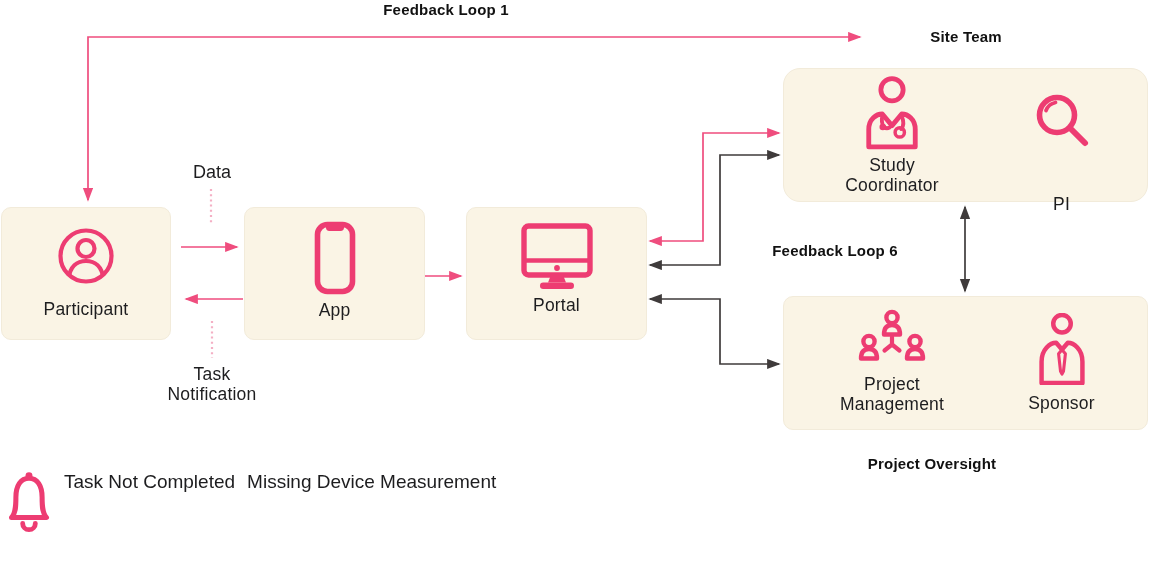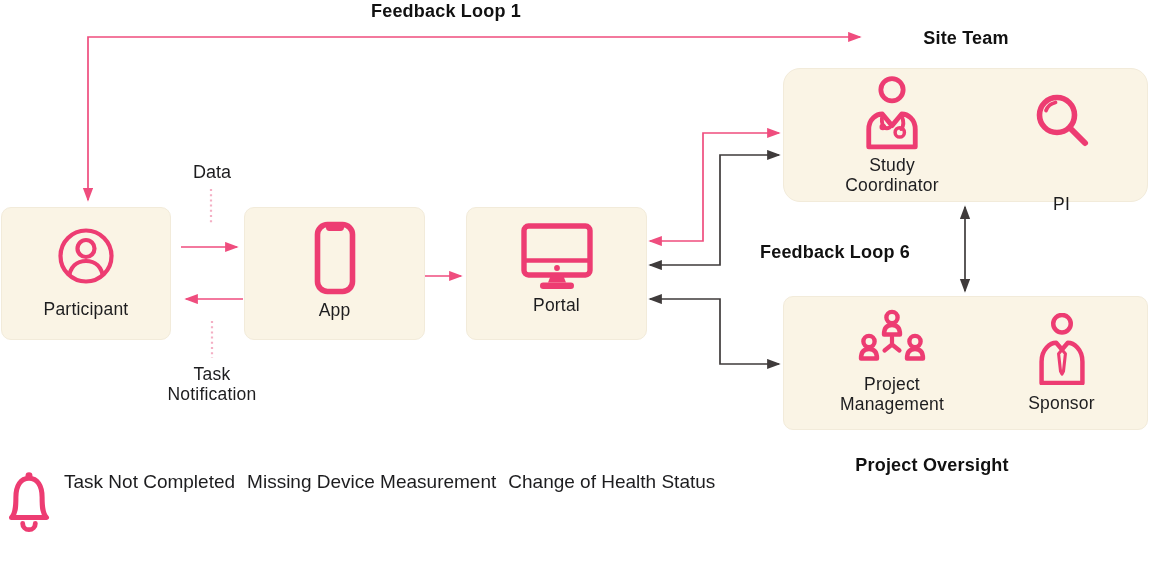--- a/index.html
+++ b/index.html
@@ -12,21 +12,21 @@
   .box{
     position:absolute;background:#faf4e5;border:1px solid #f2ebda;border-radius:10px;
     box-sizing:border-box;
   }
   .node{display:flex;flex-direction:column;align-items:center;}
   .node-label{
     font-size:17.5px;line-height:20px;text-align:center;color:#1d1d1f;letter-spacing:.2px;
   }
   .subitem{position:absolute;display:flex;flex-direction:column;align-items:center;}
   .floating{position:absolute;transform:translateX(-50%);white-space:nowrap;text-align:center;}
-  .bold-label{font-weight:700;font-size:18px;color:#111;letter-spacing:.2px;}
+  .bold-label{font-weight:700;font-size:15px;color:#111;letter-spacing:.2px;}
   .plain-label{font-size:18px;color:#1d1d1f;}
   .wrap-label{white-space:normal;width:140px;}
   .legend{position:absolute;left:64px;top:471px;display:flex;gap:12px;}
   .legend-line{font-size:19px;line-height:22px;color:#1d1d1f;}
   .bell-wrap{position:absolute;left:4px;top:470px;}
   svg.icon{display:block;}
 </style>
 </head>
 <body>
 
@@ -151,16 +151,15 @@
   <div class="bell-wrap">
     <svg class="icon" width="50" height="66" viewBox="0 0 50 68">
       <circle cx="25" cy="6" r="3.6" fill="#ed3c72" stroke="none"></circle>
       <path d="M7,49 C11,45 11.5,39 11.5,28 C11.5,16 16.5,8.5 25,8.5 C33.5,8.5 38.5,16 38.5,28 C38.5,39 39,45 43,49 Z" fill="none" stroke="#ed3c72" stroke-width="5.2" stroke-linejoin="round" stroke-linecap="round"></path>
       <path d="M18.5,55 a6.5,6.5 0 0 0 13,0" fill="none" stroke="#ed3c72" stroke-width="5" stroke-linecap="round"></path>
     </svg>
   </div>
   <div class="legend">
     <div class="legend-line">Task Not Completed</div>
     <div class="legend-line">Missing Device Measurement</div>
-    <div class="legend-line">Change of Health Status</div>
   </div>
 
 </div>
 
 </body></html>

